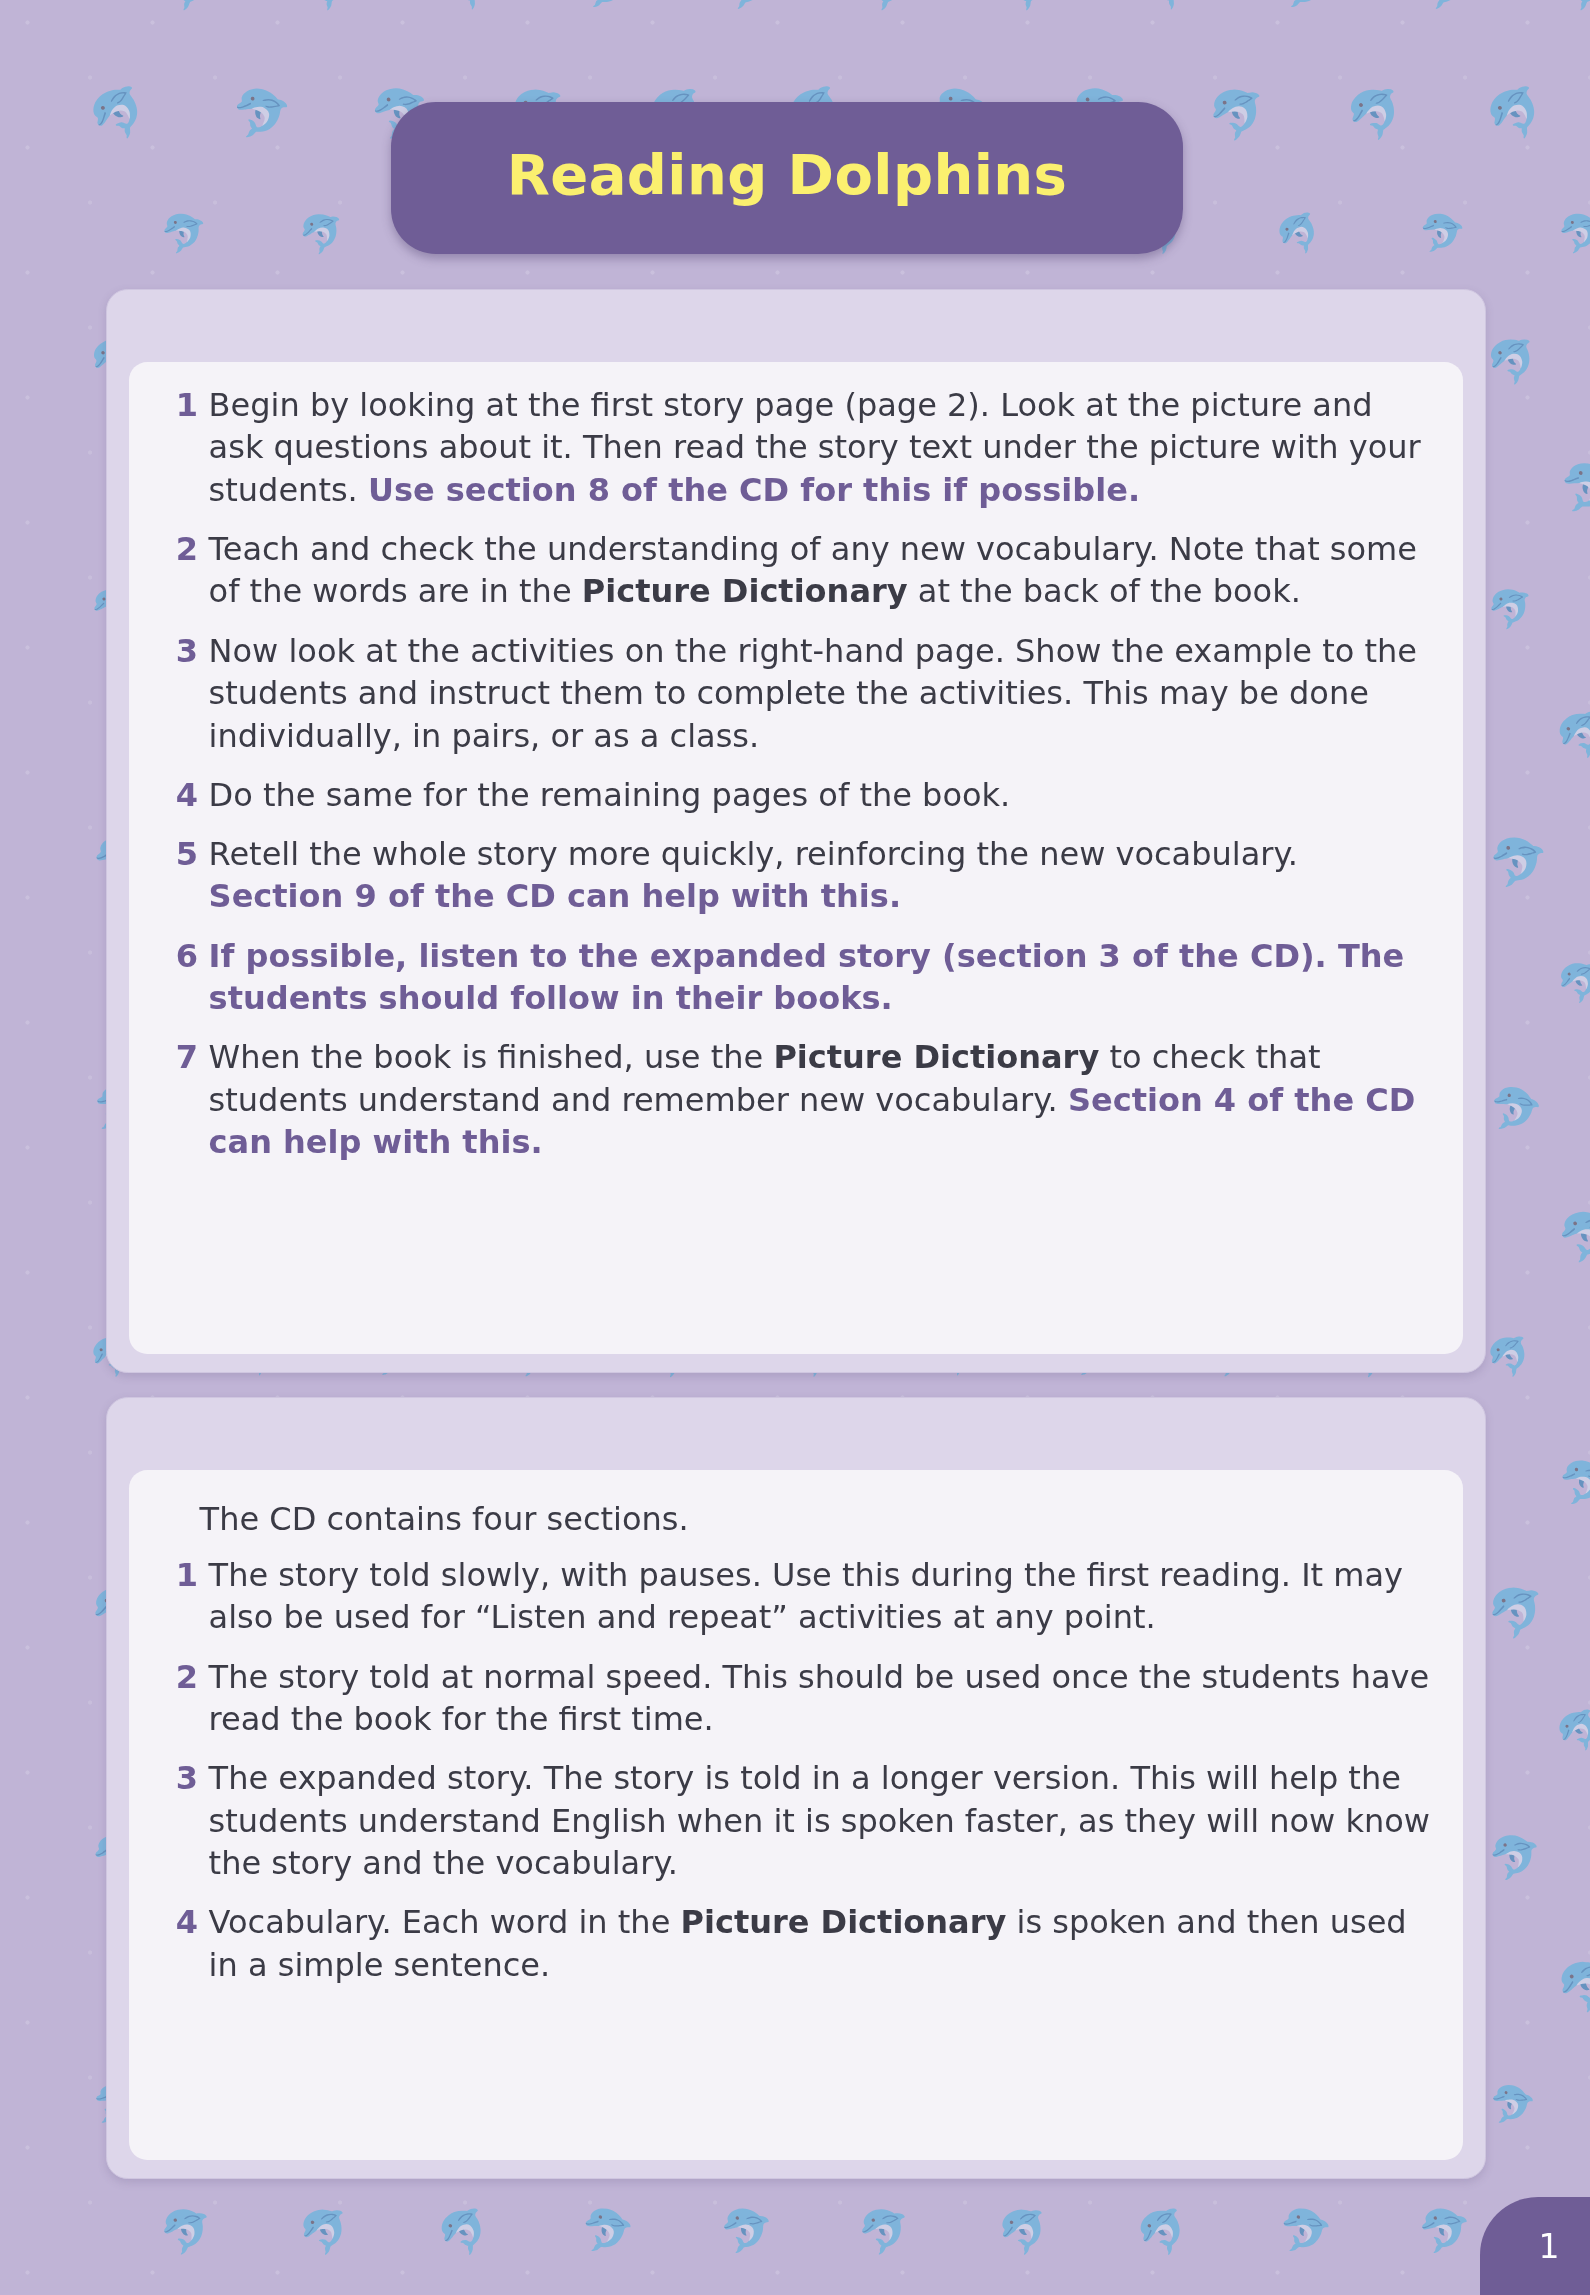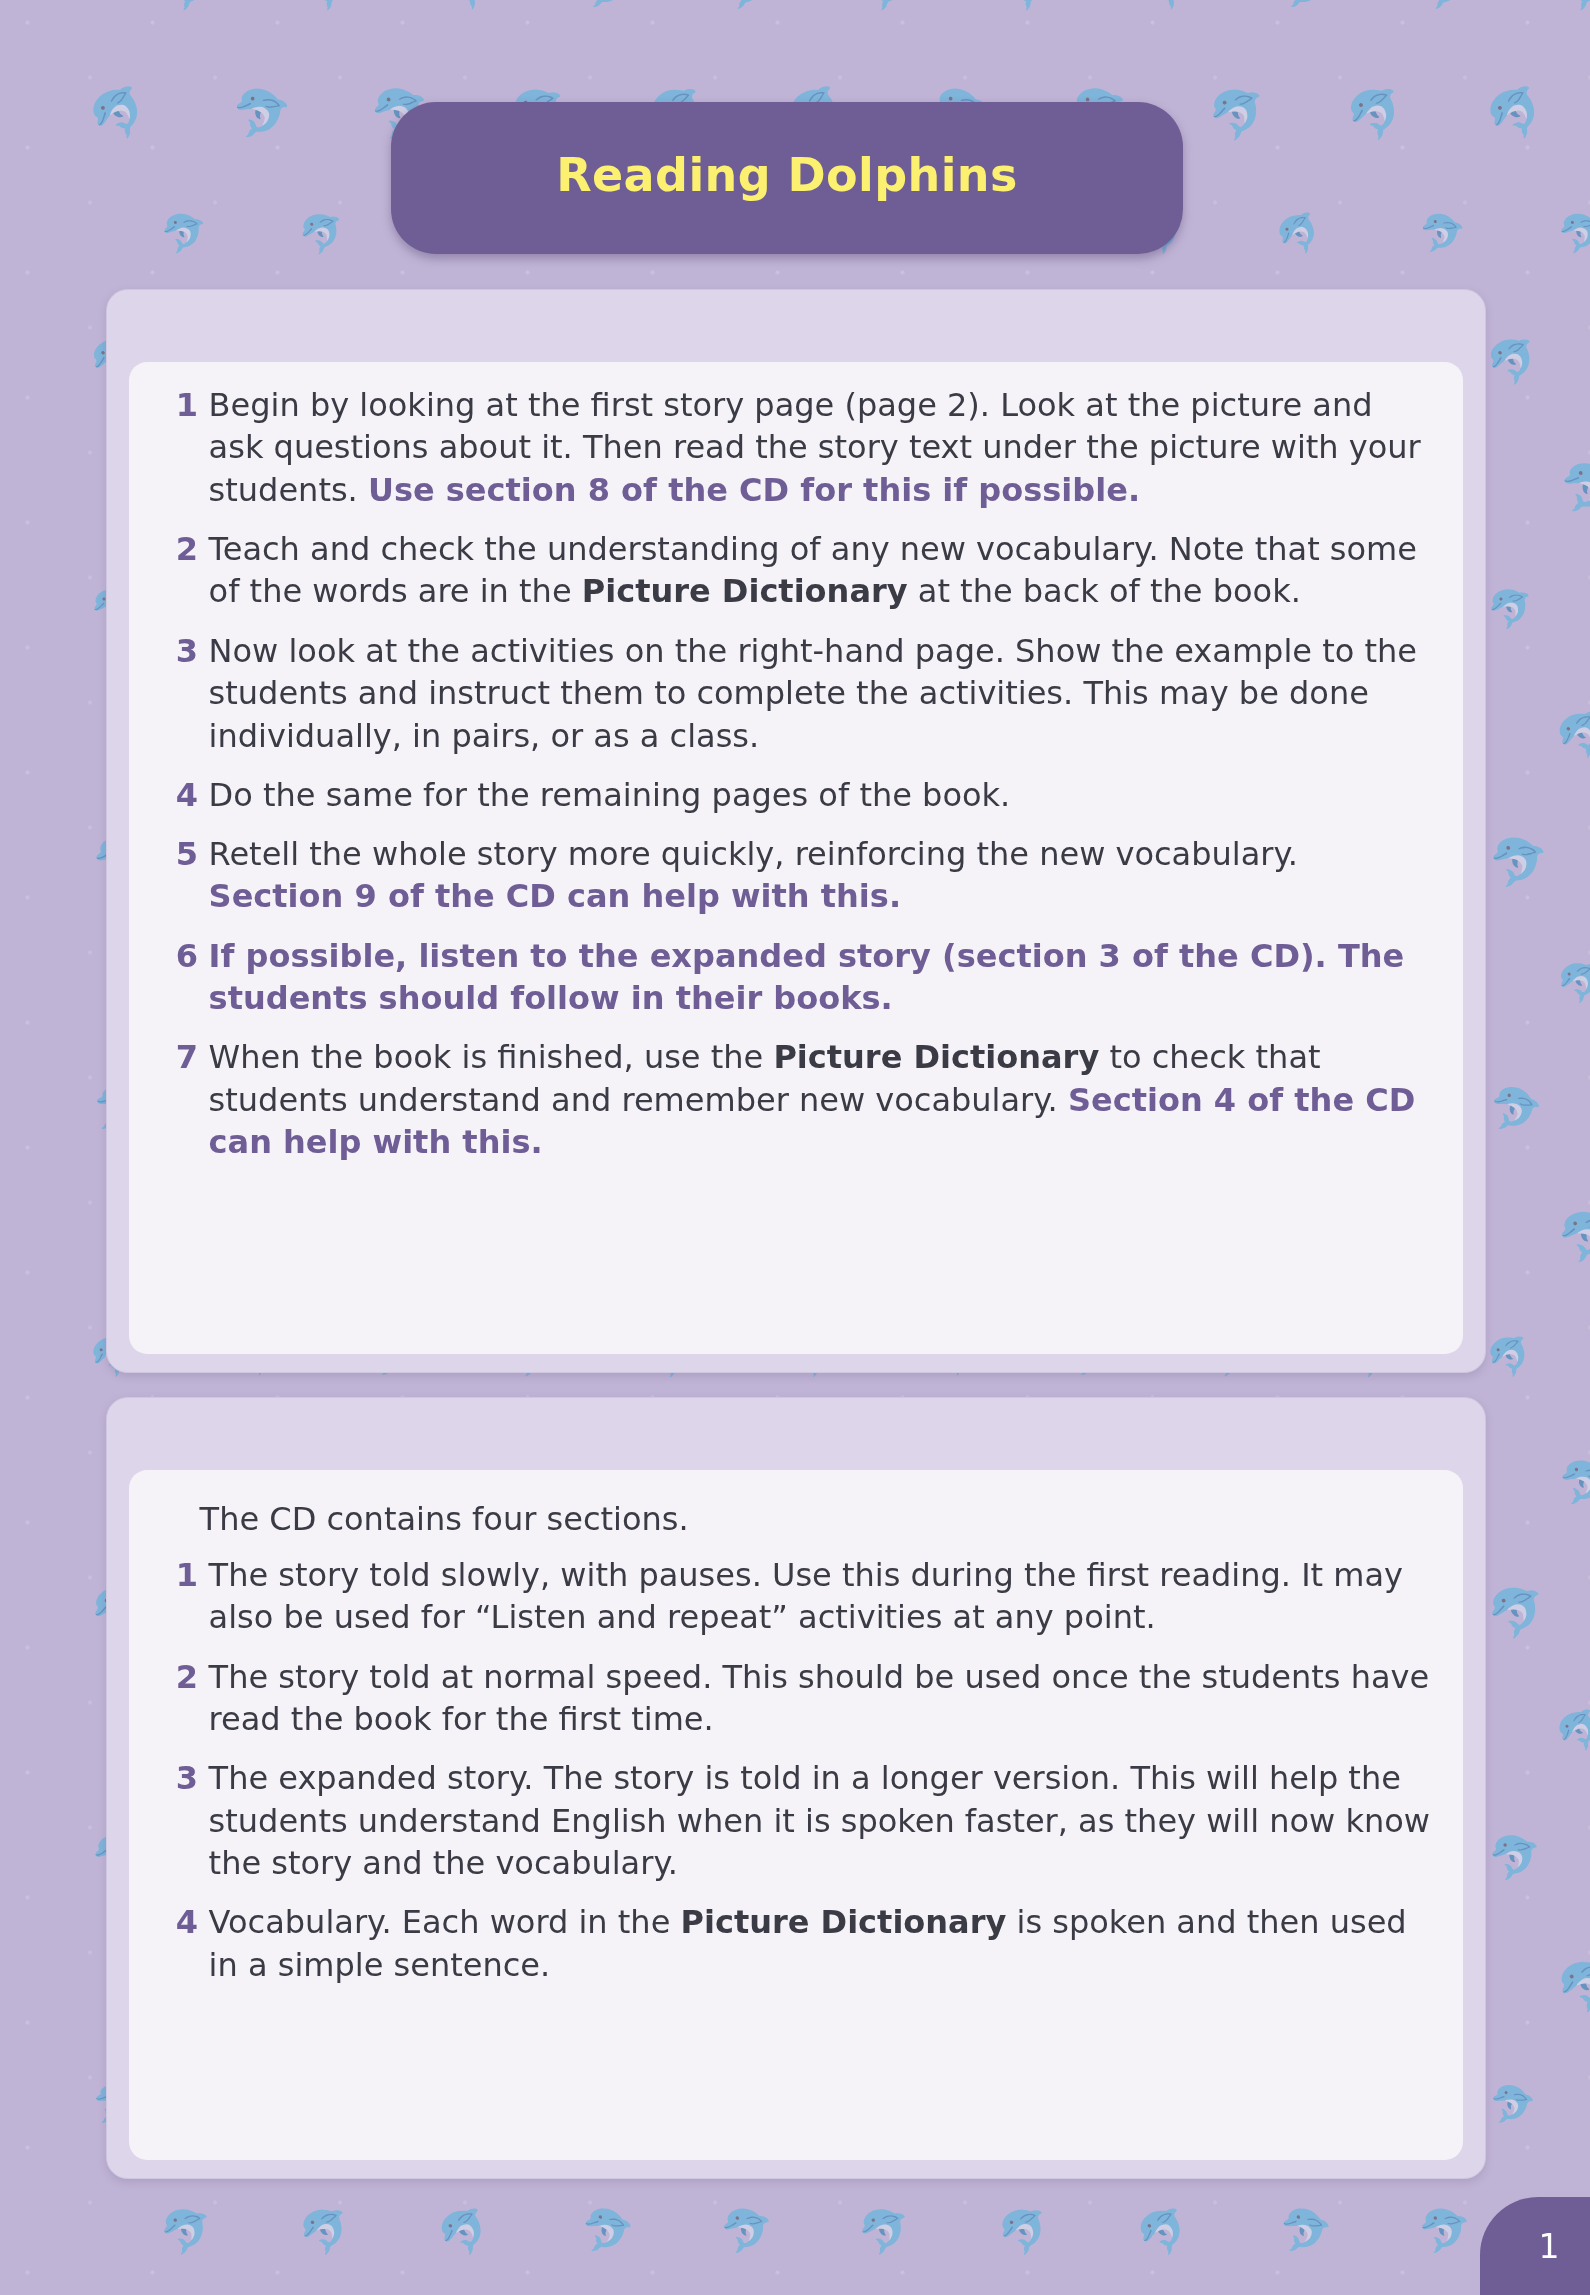--- a/index.html
+++ b/index.html
@@ -49,21 +49,21 @@
     box-shadow: 0 4.2px 10px rgba(70,55,100,0.35);
     display: flex;
     flex-direction: column;
     align-items: center;
     justify-content: center;
     padding-bottom: 5px;
   }
   .title-main {
     font-family: "DejaVu Sans", sans-serif;
     font-weight: bold;
-    font-size: 46px;
+    font-size: 56px;
     color: #fbf06f;
     letter-spacing: 0.4px;
     line-height: 1.05;
   }
   .title-sub {
     font-weight: bold;
     font-size: 42px;
     color: #ffffff;
     margin-top: 6.7px;
     line-height: 1.05;

